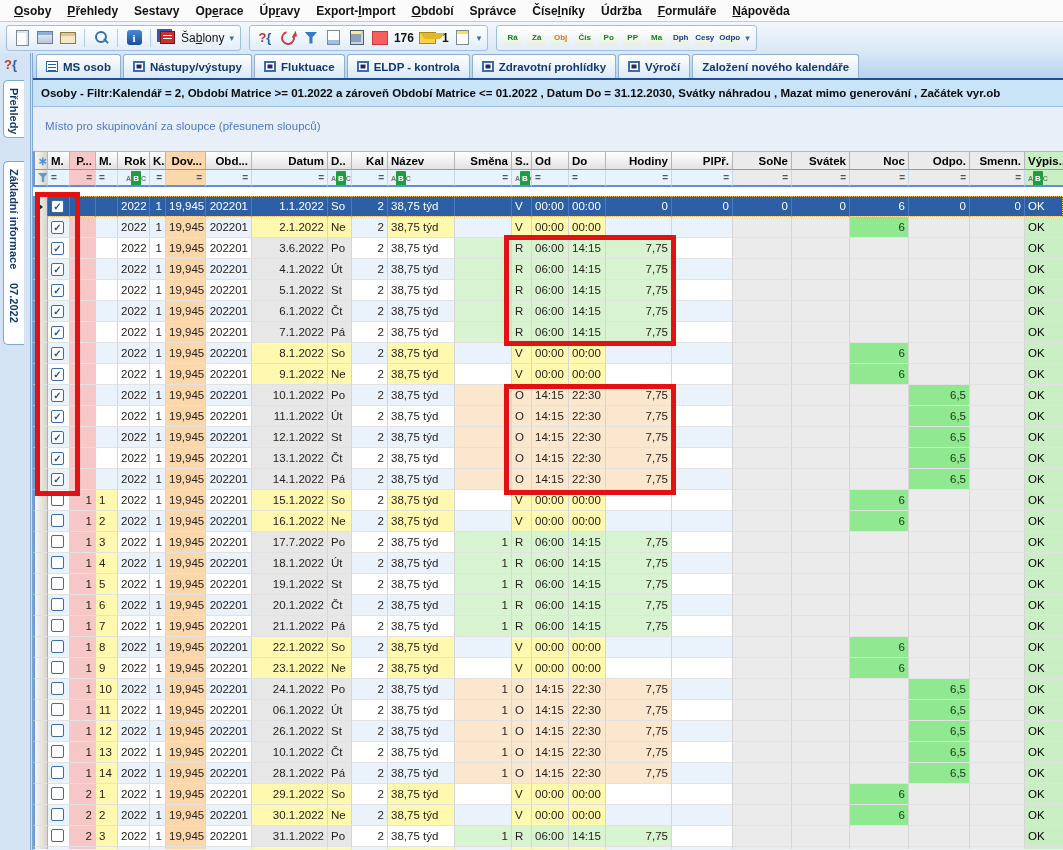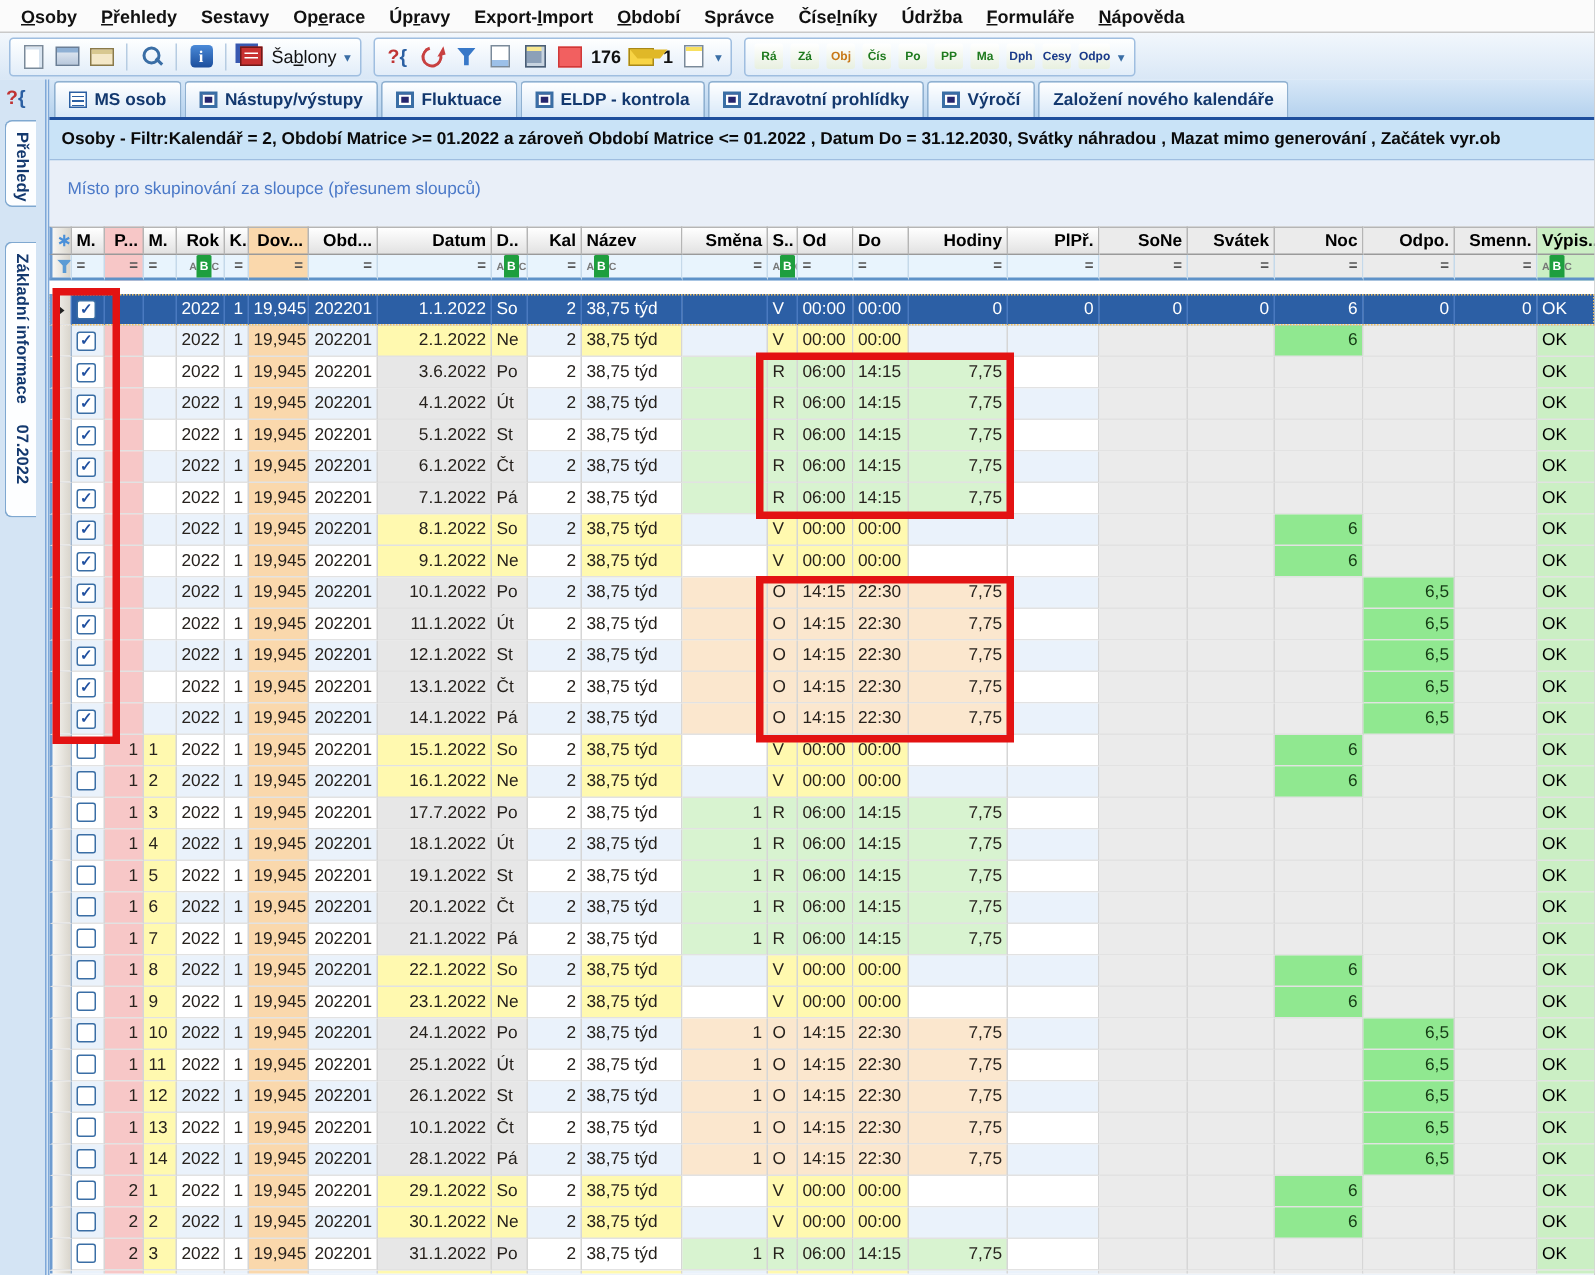--- a/index.html
+++ b/index.html
@@ -934,21 +934,21 @@
           </div>
           <div class="grow t-O row-odd">
             <div class="cell c-rowsel" style="width: 15px;"></div>
             <div class="cell c-m" style="width: 22px;"><span class="cb"></span></div>
             <div class="cell c-p num" style="width: 26px;">1</div>
             <div class="cell c-m2 has" style="width: 22px;">11</div>
             <div class="cell c-rok num" style="width: 32px;">2022</div>
             <div class="cell c-k num" style="width: 16px;">1</div>
             <div class="cell c-dov num" style="width: 40px;">19,945</div>
             <div class="cell c-obd num" style="width: 46px;">202201</div>
-            <div class="cell c-datum num" style="width: 76px;">25.1.2022</div>
+            <div class="cell c-datum num" style="width: 76px;">06.1.2022</div>
             <div class="cell c-den" style="width: 24px;">Út</div>
             <div class="cell c-kal num" style="width: 36px;">2</div>
             <div class="cell c-nazev" style="width: 67px;">38,75 týd</div>
             <div class="cell c-smena num" style="width: 57px;">1</div>
             <div class="cell c-s" style="width: 20px;">O</div>
             <div class="cell c-od" style="width: 37px;">14:15</div>
             <div class="cell c-do" style="width: 37px;">22:30</div>
             <div class="cell c-hodiny num" style="width: 66px;">7,75</div>
             <div class="cell c-plpr num" style="width: 61px;"></div>
             <div class="cell c-sone num" style="width: 59px;"></div>

